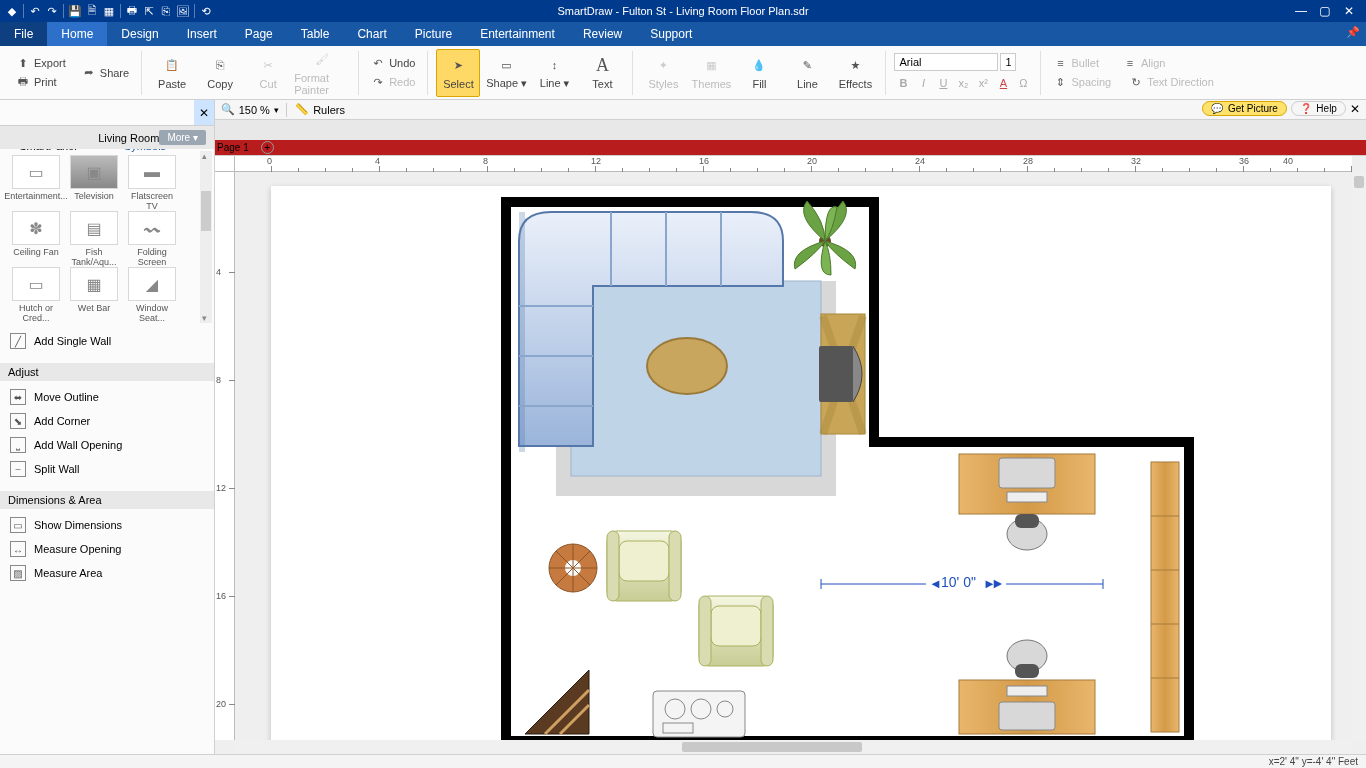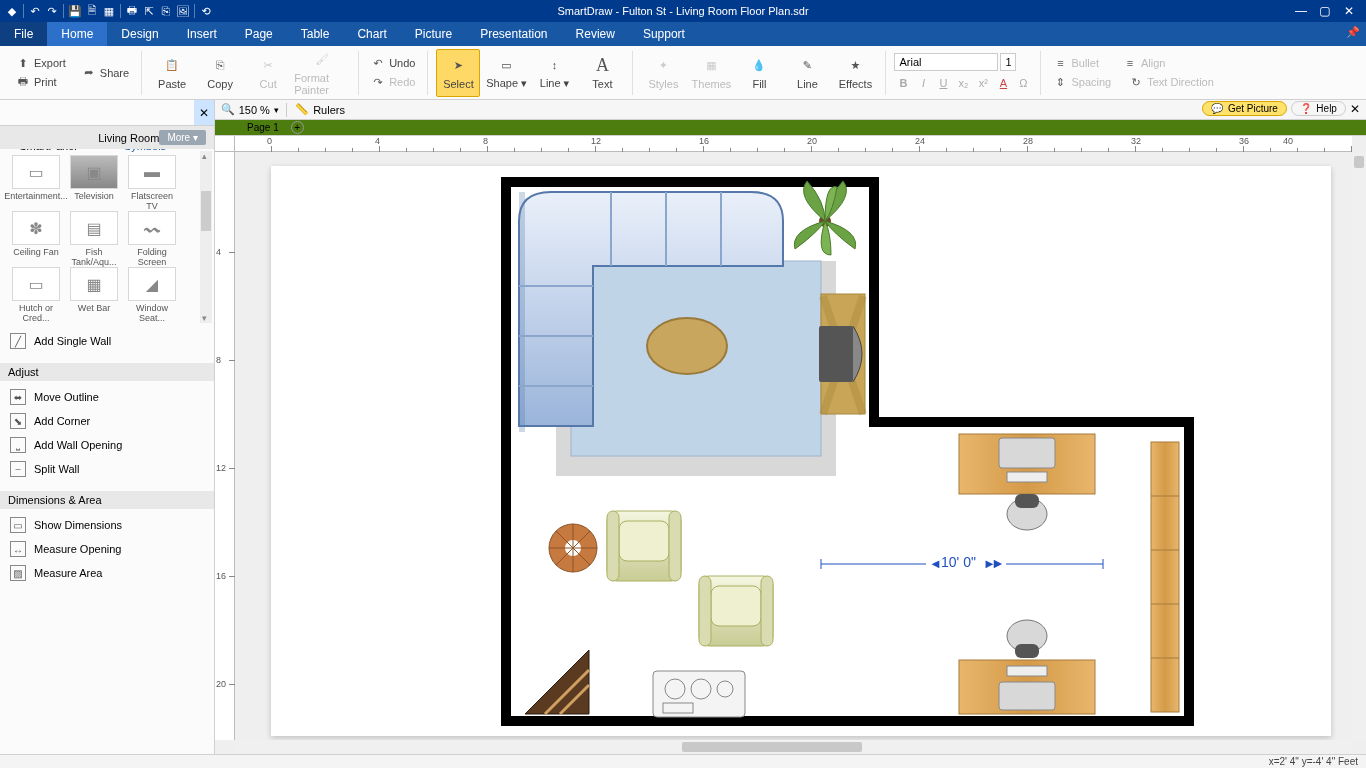--- a/index.html
+++ b/index.html
@@ -54,21 +54,21 @@
 .sym-scroll { width:12px; position:absolute; right:2px; top:2px; bottom:2px; background:#eee;}
 .sectionhdr { font-size: 11px; padding: 3px 8px; background: #e8e8e8; margin-top: 6px; }
 .actlist { padding: 4px 0; }
 .actitem { display: flex; align-items: center; gap: 8px; padding: 4px 10px; font-size: 11px; cursor: pointer; }
 .actitem .aico { width: 16px; height: 16px; border: 1px solid #888; display: inline-flex; align-items: center; justify-content: center; font-size: 10px; color: #555; }
 
 
 .canvasarea { flex: 1; display: flex; flex-direction: column; background: #e8e8e8; position: relative; }
 .viewbar { height: 20px; background: #f6f6f6; border-bottom: 1px solid #d0d0d0; display: flex; align-items: center; font-size: 11px; padding: 0 6px; gap: 8px; position: relative; }
 .zoomgrp { display: flex; align-items: center; gap: 4px; }
-.pagebar { height: 16px; background: #4d7c0f; border-bottom: 1px solid #d0d0d0; display: flex; align-items: center; font-size: 10px; padding-left: 32px; gap: 12px; }
+.pagebar { height: 16px; background: #b91c1c; border-bottom: 1px solid #d0d0d0; display: flex; align-items: center; font-size: 10px; padding-left: 2px; gap: 12px; margin-top: 20px; }
 .helpbtns { position: absolute; right: 6px; top: 1px; display: flex; gap: 4px; align-items: center; }
 .pill { display: flex; align-items: center; gap: 4px; padding: 1px 8px; border-radius: 8px; font-size: 10px; cursor: pointer; border: 1px solid #ccc; }
 .pill.y { background: #ffe26b; border-color: #d9a500; }
 
 .rulerspace { flex: 1; position: relative; overflow: hidden; background: #efefef; }
 .hruler { position: absolute; left: 20px; right: 14px; top: 0; height: 16px; background: #fff; border-bottom: 1px solid #bbb; }
 .vruler { position: absolute; left: 0; top: 16px; bottom: 14px; width: 20px; background: #fff; border-right: 1px solid #bbb; }
 .rtick { position: absolute; background: #888; }
 .rticklabel { position: absolute; font-size: 9px; color: #555; }
 .corner { position: absolute; left: 0; top: 0; width: 20px; height: 16px; background: #fff; border-right: 1px solid #bbb; border-bottom: 1px solid #bbb; }
@@ -115,21 +115,21 @@
 
 <div class="menutabs">
   <div class="menutab file">File</div>
   <div class="menutab active">Home</div>
   <div class="menutab">Design</div>
   <div class="menutab">Insert</div>
   <div class="menutab">Page</div>
   <div class="menutab">Table</div>
   <div class="menutab">Chart</div>
   <div class="menutab">Picture</div>
-  <div class="menutab">Presentation</div>
+  <div class="menutab">Entertainment</div>
   <div class="menutab">Review</div>
   <div class="menutab">Support</div>
   <div class="pin">📌</div>
 </div>
 
 <div class="ribbon">
   <div class="rgrp">
     <div class="rstack">
       <div class="rbtn-h">
           <span class="ico">⬆</span>

